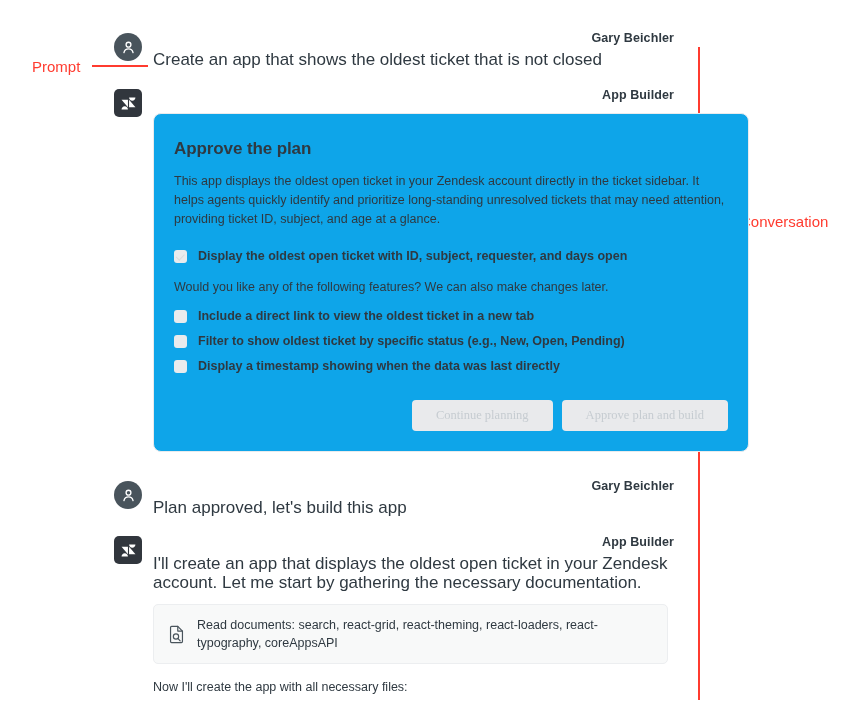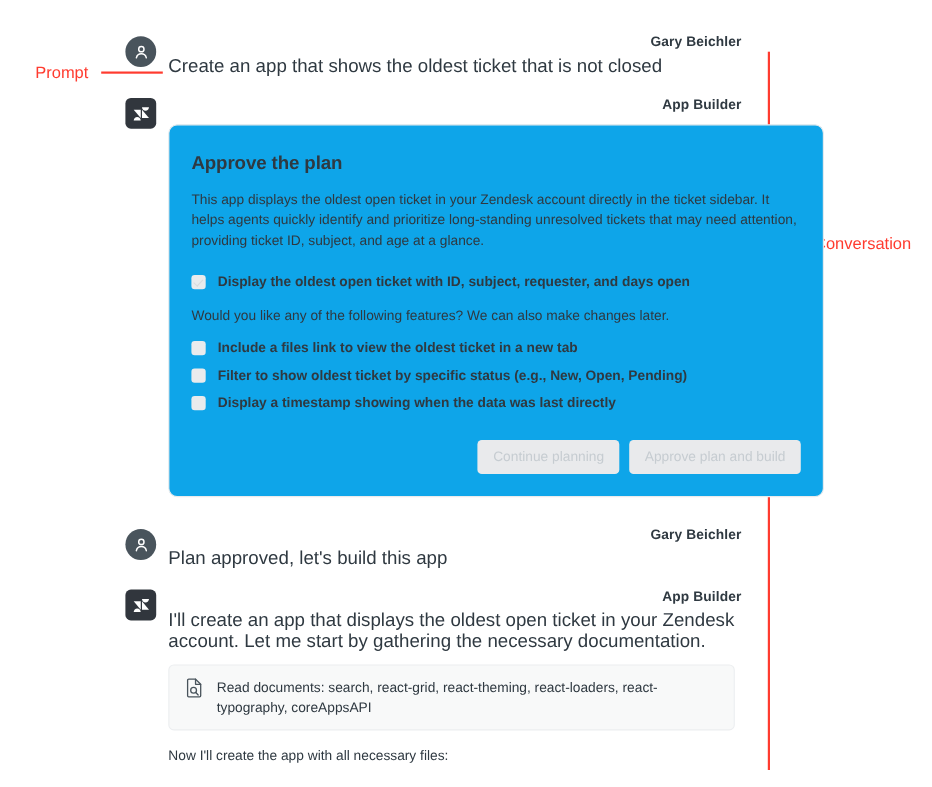--- a/index.html
+++ b/index.html
@@ -174,37 +174,38 @@
     justify-content: flex-end;
     gap: 9px;
     margin-top: 26px;
   }
 
   .btn-disabled {
     background: #e9eaec;
     color: #c6ccd1;
     border: none;
     border-radius: 4px;
-    font-family: Liberation Sans, sans-serif;
+    font-family: Liberation Serif, serif;
     font-size: 12.5px;
     line-height: 15px;
-    padding: 8px 14px;
+    padding: 8px 24px;
     cursor: default;
   }
 
   
   .tool-box {
     margin-top: 12px;
     width: 515px;
     box-sizing: border-box;
     background: #f8f9f9;
     border: 1px solid #eceef0;
     border-radius: 5px;
     padding: 11px 14px;
     display: flex;
+    align-items: center;
     gap: 12px;
   }
   .tool-box .doc-icon {
     flex: 0 0 auto;
     width: 17px;
     height: 19px;
     color: #49545c;
   }
   .tool-box .doc-icon svg { display: block; }
   .tool-text {
@@ -263,21 +264,21 @@
           <span class="cbox checked"></span>
           <span class="opt-label">Display the oldest open ticket with ID, subject, requester, and days open</span>
         </div>
       </div>
 
       <p class="plan-question">Would you like any of the following features? We can also make changes later.</p>
 
       <div>
         <div class="opt-row">
           <span class="cbox"></span>
-          <span class="opt-label">Include a files link to view the oldest ticket in a new tab</span>
+          <span class="opt-label">Include a direct link to view the oldest ticket in a new tab</span>
         </div>
         <div class="opt-row">
           <span class="cbox"></span>
           <span class="opt-label">Filter to show oldest ticket by specific status (e.g., New, Open, Pending)</span>
         </div>
         <div class="opt-row">
           <span class="cbox"></span>
           <span class="opt-label">Display a timestamp showing when the data was last directly</span>
         </div>
       </div>

